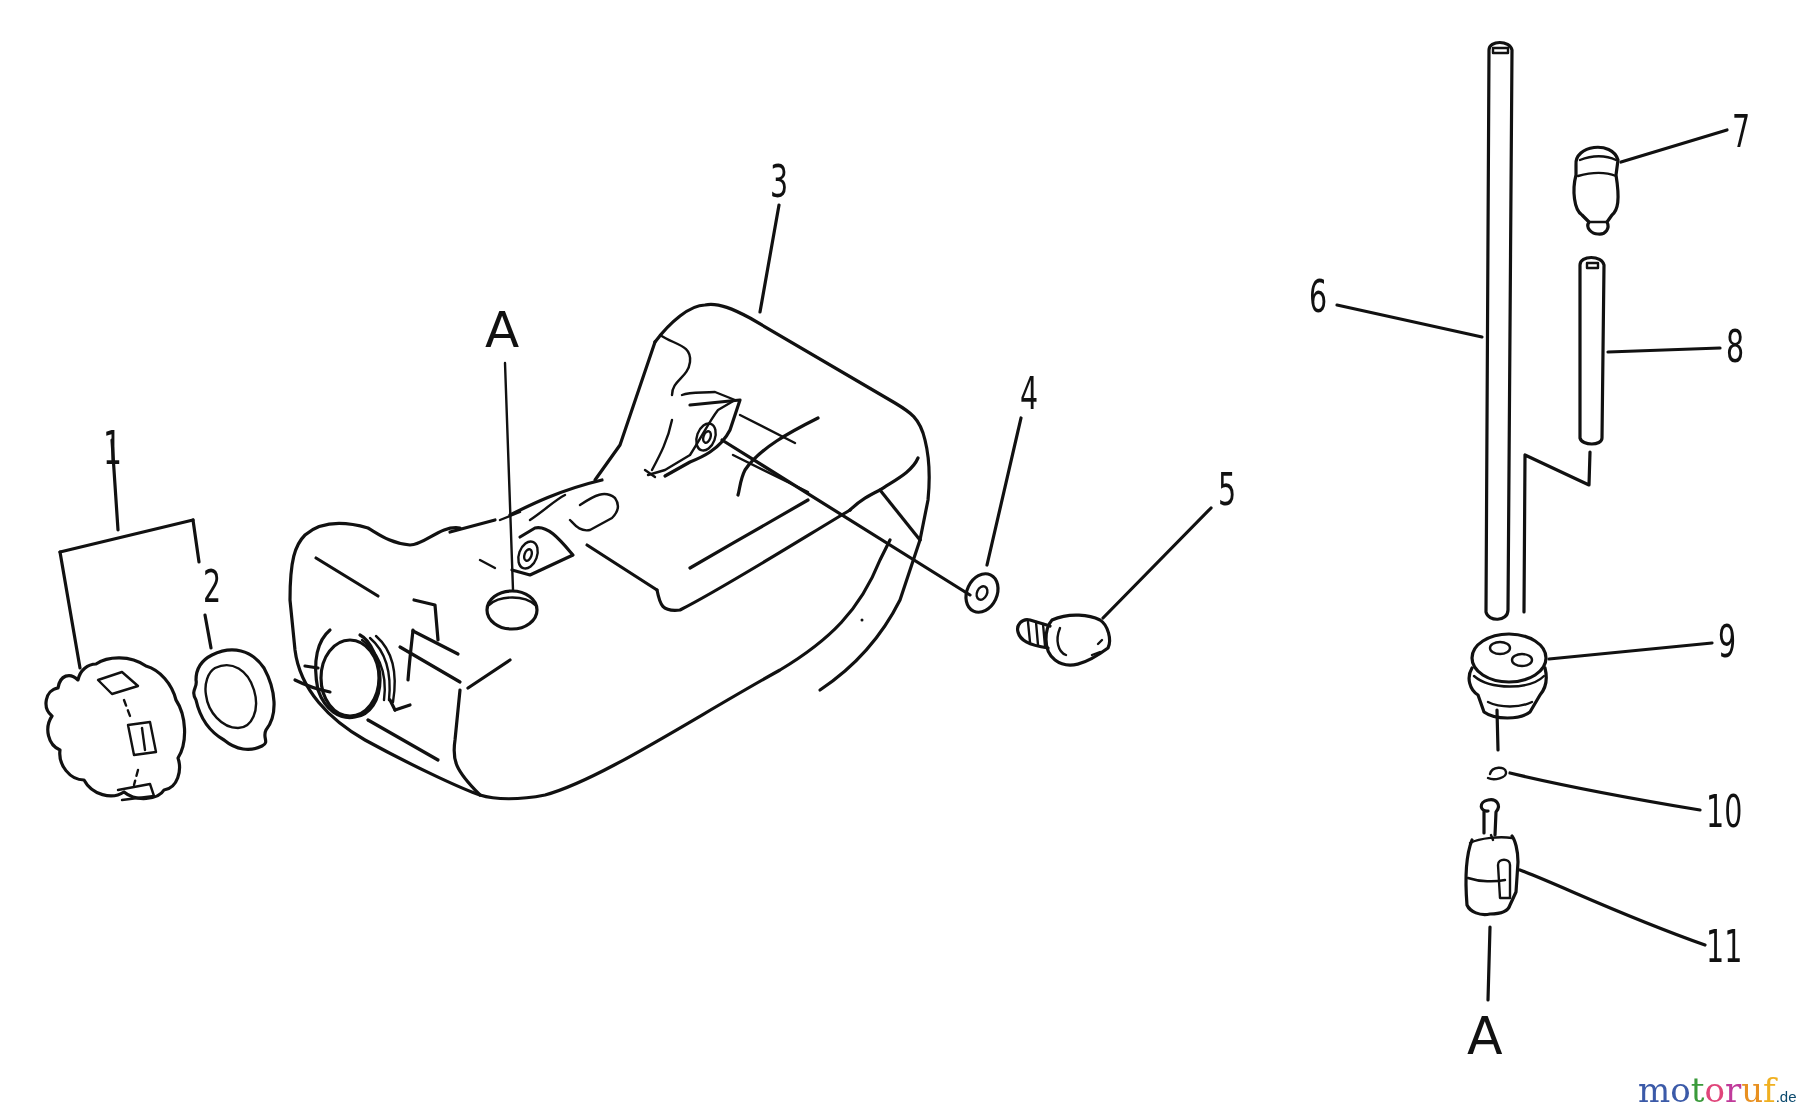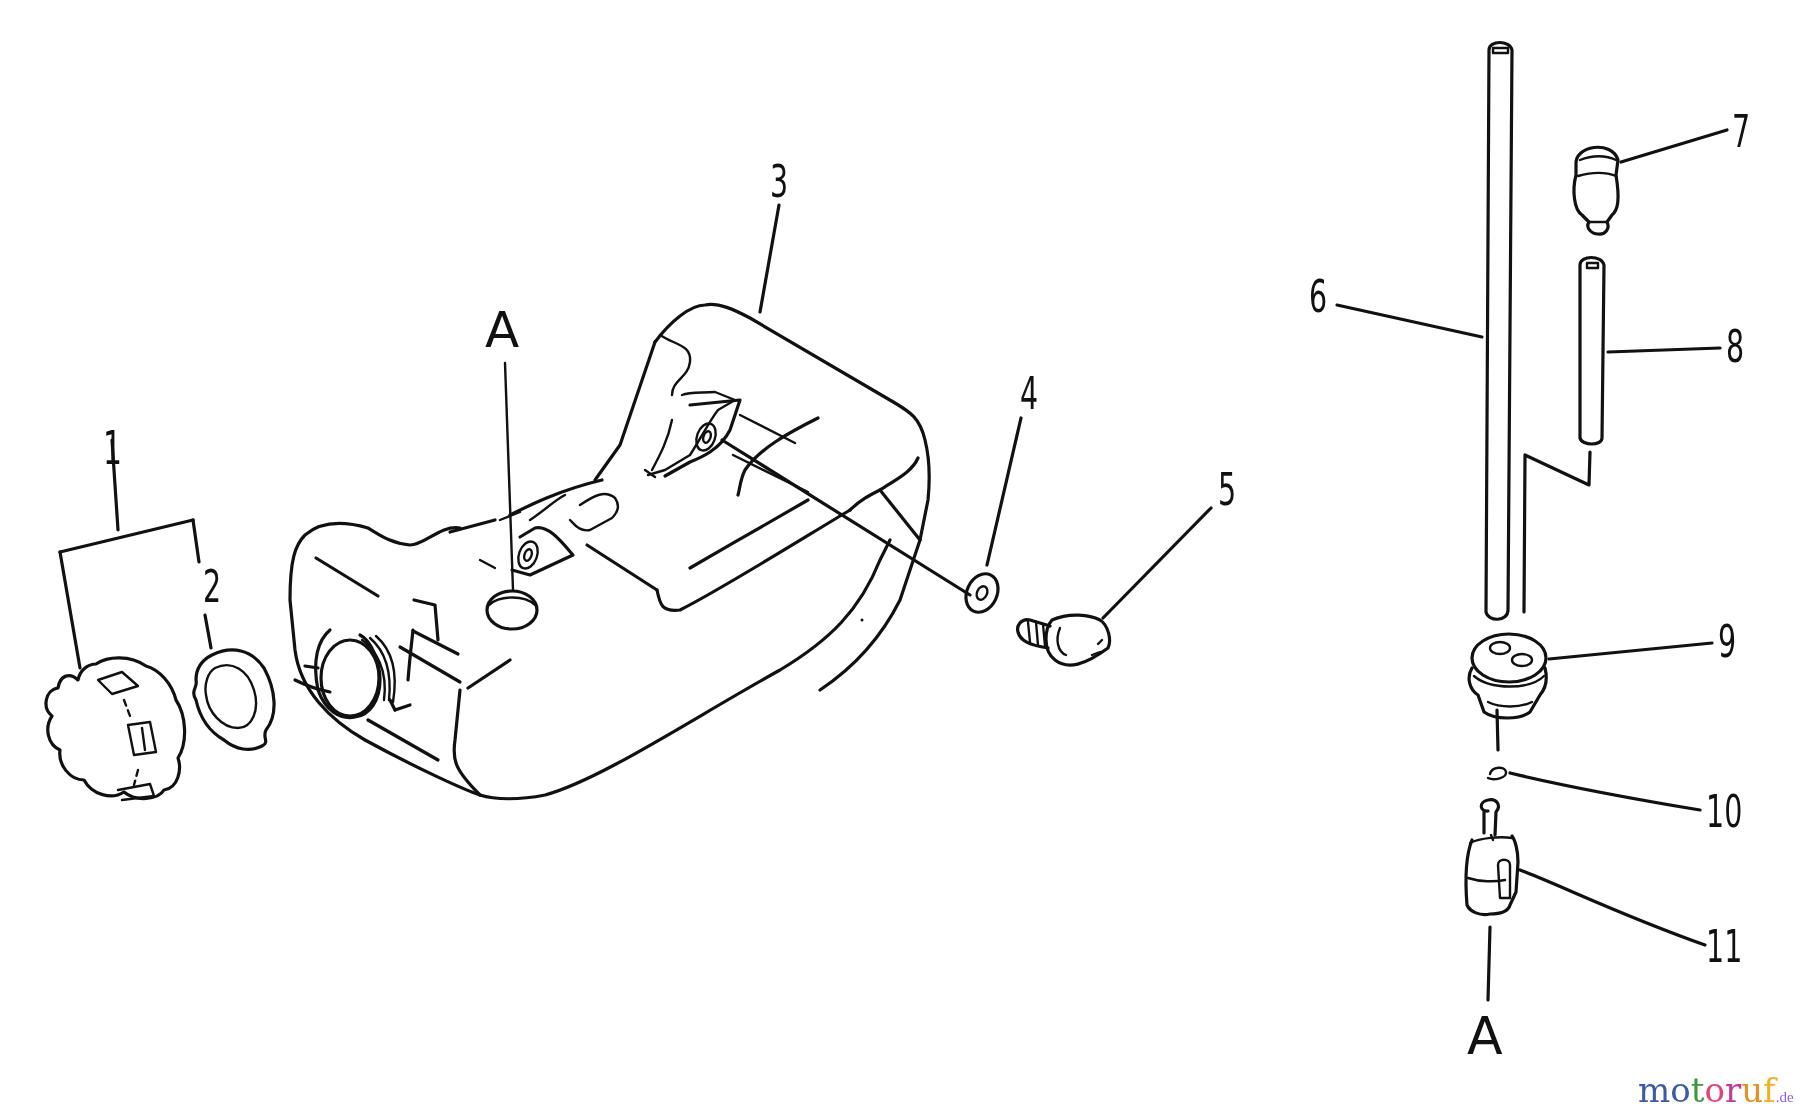--- a/index.html
+++ b/index.html
@@ -4,21 +4,21 @@
   <style>
     html, body { margin: 0; padding: 0; background: #ffffff; }
     body { width: 1800px; height: 1115px; position: relative; overflow: hidden; font-family: "DejaVu Sans", sans-serif; }
     #diagram { position: absolute; left: 0; top: 0; width: 1800px; height: 1115px; }
     .ln { fill: none; stroke: #111; stroke-width: 3.2; stroke-linecap: round; stroke-linejoin: round; }
     .thin { fill: none; stroke: #111; stroke-width: 2.4; stroke-linecap: round; stroke-linejoin: round; }
     .lbl { position: absolute; font-family: "DejaVu Sans Condensed", "DejaVu Sans", sans-serif; color: #111; font-size: 44px; line-height: 1; transform: scaleX(0.72); transform-origin: left top; }
     .lblA { position: absolute; font-family: "DejaVu Sans", sans-serif; color: #111; font-size: 50px; line-height: 1; }
     #logo { position: absolute; left: 1638px; top: 1070px; font-family: "DejaVu Serif", serif; font-size: 34px; letter-spacing: 0px; white-space: nowrap; }
     #logo span { display: inline-block; }
-    #logo .suffix { font-family: Liberation Serif, serif; font-size: 15px; color: #8b5cf6; }
+    #logo .suffix { font-family: Liberation Sans, sans-serif; font-size: 15px; color: #0c4a6e; }
   </style>
 </head>
 <body>
 
 <svg id="diagram" viewBox="0 0 1800 1115" xmlns="http://www.w3.org/2000/svg">
 
   <g>
     <path class="ln" d="M78,680 C70,672 60,675 58,688 C45,690 42,708 52,716 C44,728 48,745 60,750 C58,765 70,780 84,780 C92,795 112,800 124,792 C136,802 158,800 164,790 C178,788 182,770 178,758 C188,742 186,715 176,700 C172,684 160,670 146,666 C130,655 108,656 96,664 C88,664 80,670 78,680 Z"></path>
     <path class="thin" d="M98,680 L122,672 L138,686 L112,694 Z"></path>
     <path class="thin" d="M128,725 L150,722 L156,752 L134,755 Z"></path>

